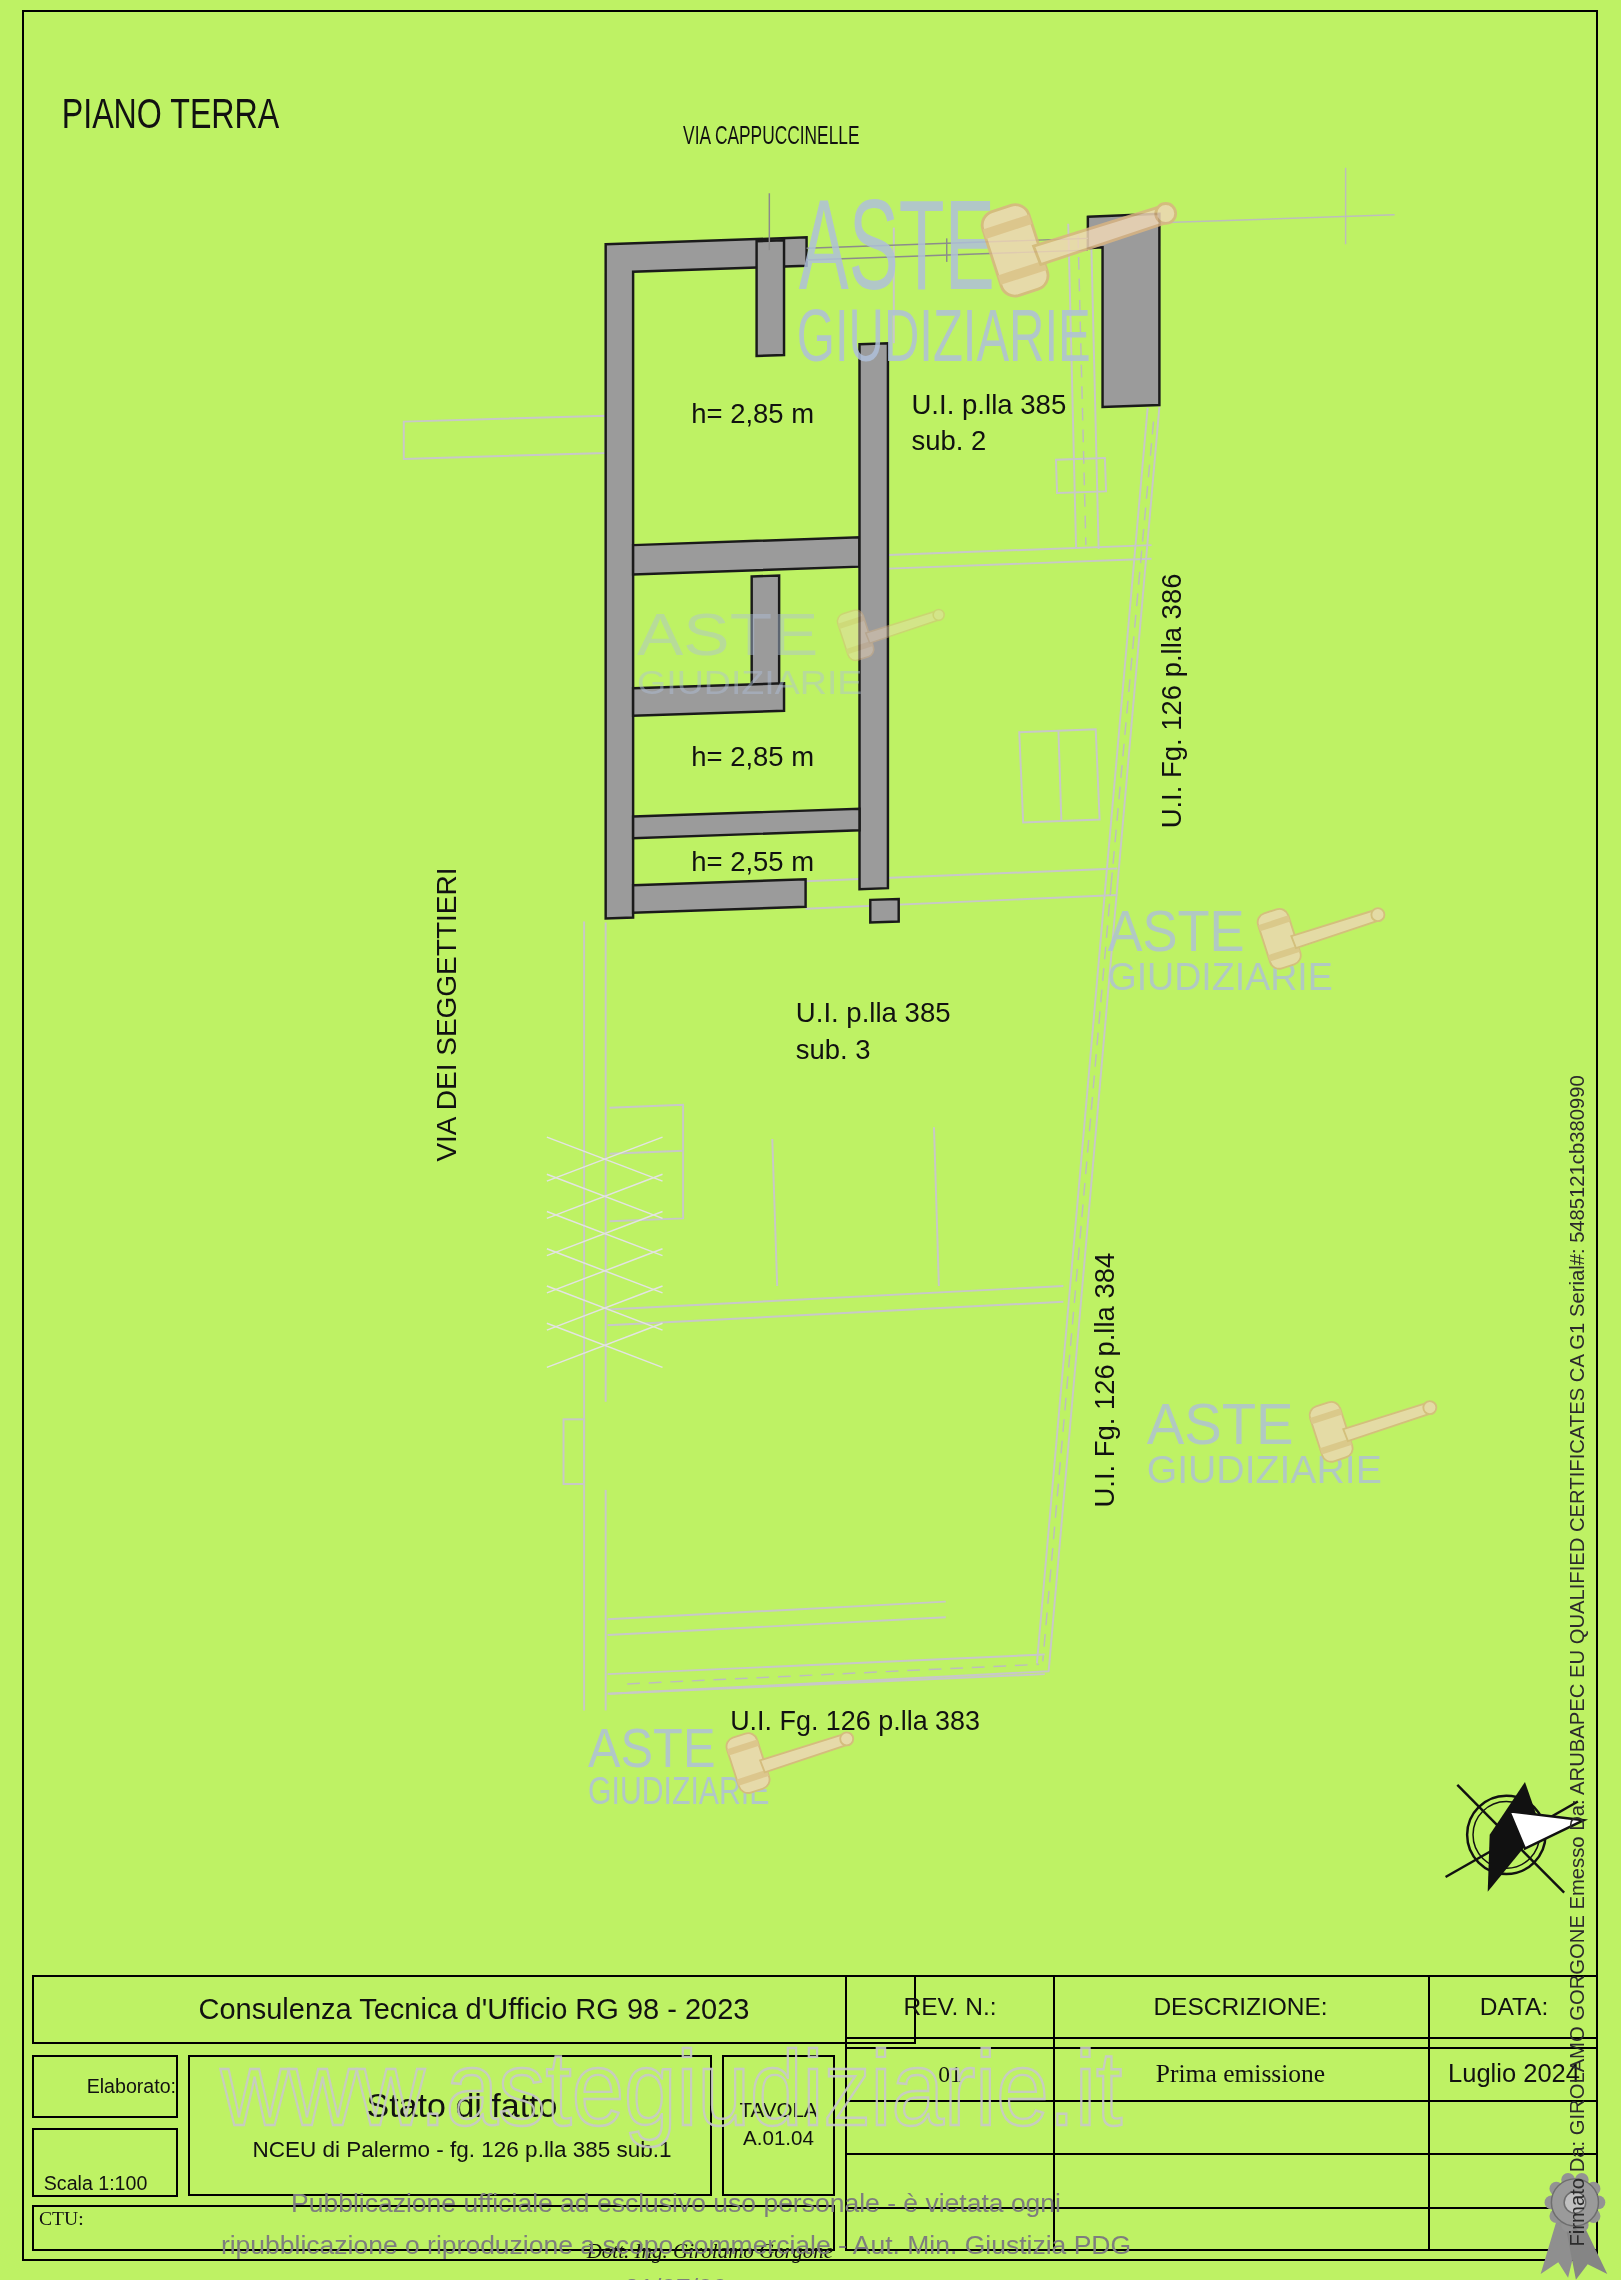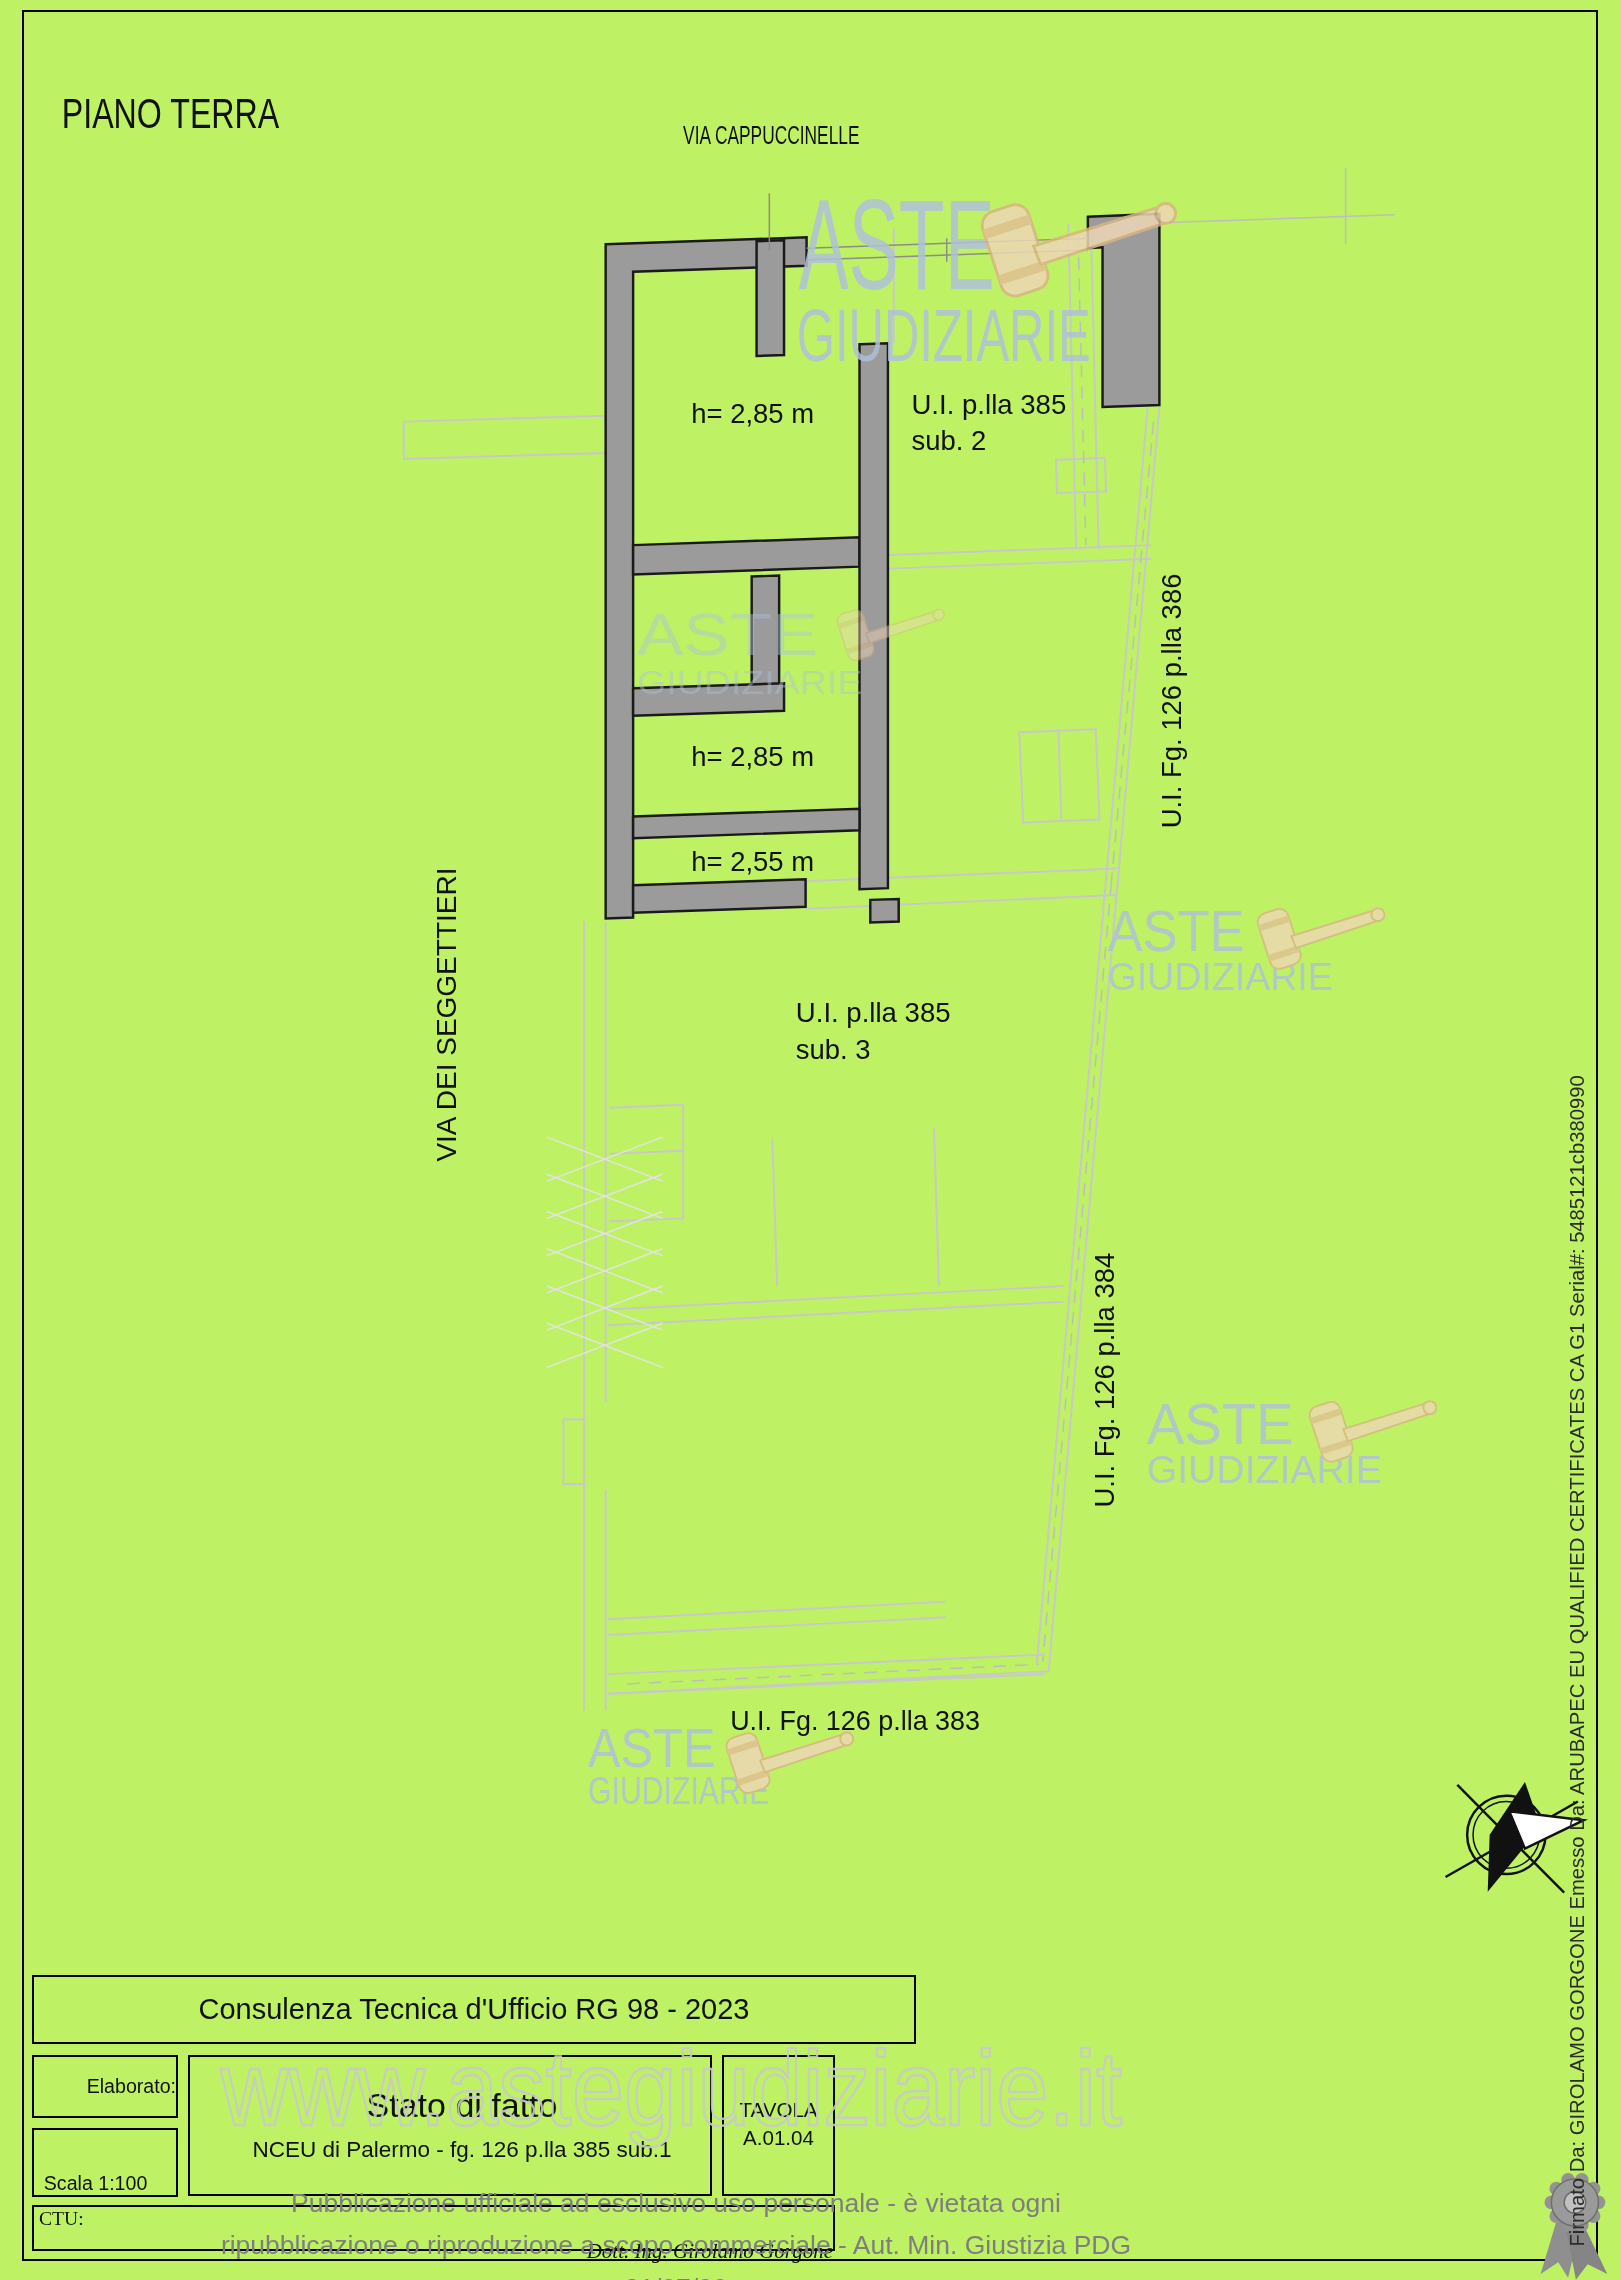--- a/index.html
+++ b/index.html
@@ -227,20 +227,37 @@
   <div class="tbox tb-tavola">
     <div class="first">TAVOLA</div>
     <div>A.01.04</div>
   </div>
 
   <div class="tbox tb-ctu">
     <div class="l1">CTU:</div>
     <div class="l2">Dott. Ing. Girolamo Gorgone</div>
   </div>
 
+  <div class="tbox tb-right">
+    <div class="vline" style="left:206px;"></div>
+    <div class="vline" style="left:581px;"></div>
+    <div class="hline" style="top:60px;"></div>
+    <div class="hline" style="top:70px;"></div>
+    <div class="hline" style="top:123px;"></div>
+    <div class="hline" style="top:176px;"></div>
+    <div class="hline" style="top:230px;"></div>
+
+    <div class="cell" style="left:0;top:15.7px;width:206px;">REV. N.:</div>
+    <div class="cell" style="left:206px;top:15.7px;width:375px;">DESCRIZIONE:</div>
+    <div class="cell" style="left:581px;top:15.7px;width:172px;">DATA:</div>
+
+    <div class="cell serif" style="left:0;top:84px;width:206px;font-size:23.5px;">01</div>
+    <div class="cell serif" style="left:206px;top:82px;width:375px;font-size:25.5px;">Prima emissione</div>
+    <div class="cell" style="left:581px;top:82px;width:172px;font-size:25.5px;">Luglio 2024</div>
+  </div>
 
   <div class="disclaimer">
     <div>Pubblicazione ufficiale ad esclusivo uso personale - è vietata ogni</div>
     <div>ripubblicazione o riproduzione a scopo commerciale - Aut. Min. Giustizia PDG 21/07/09</div>
   </div>
 
 </div>
 
 
 </body></html>

